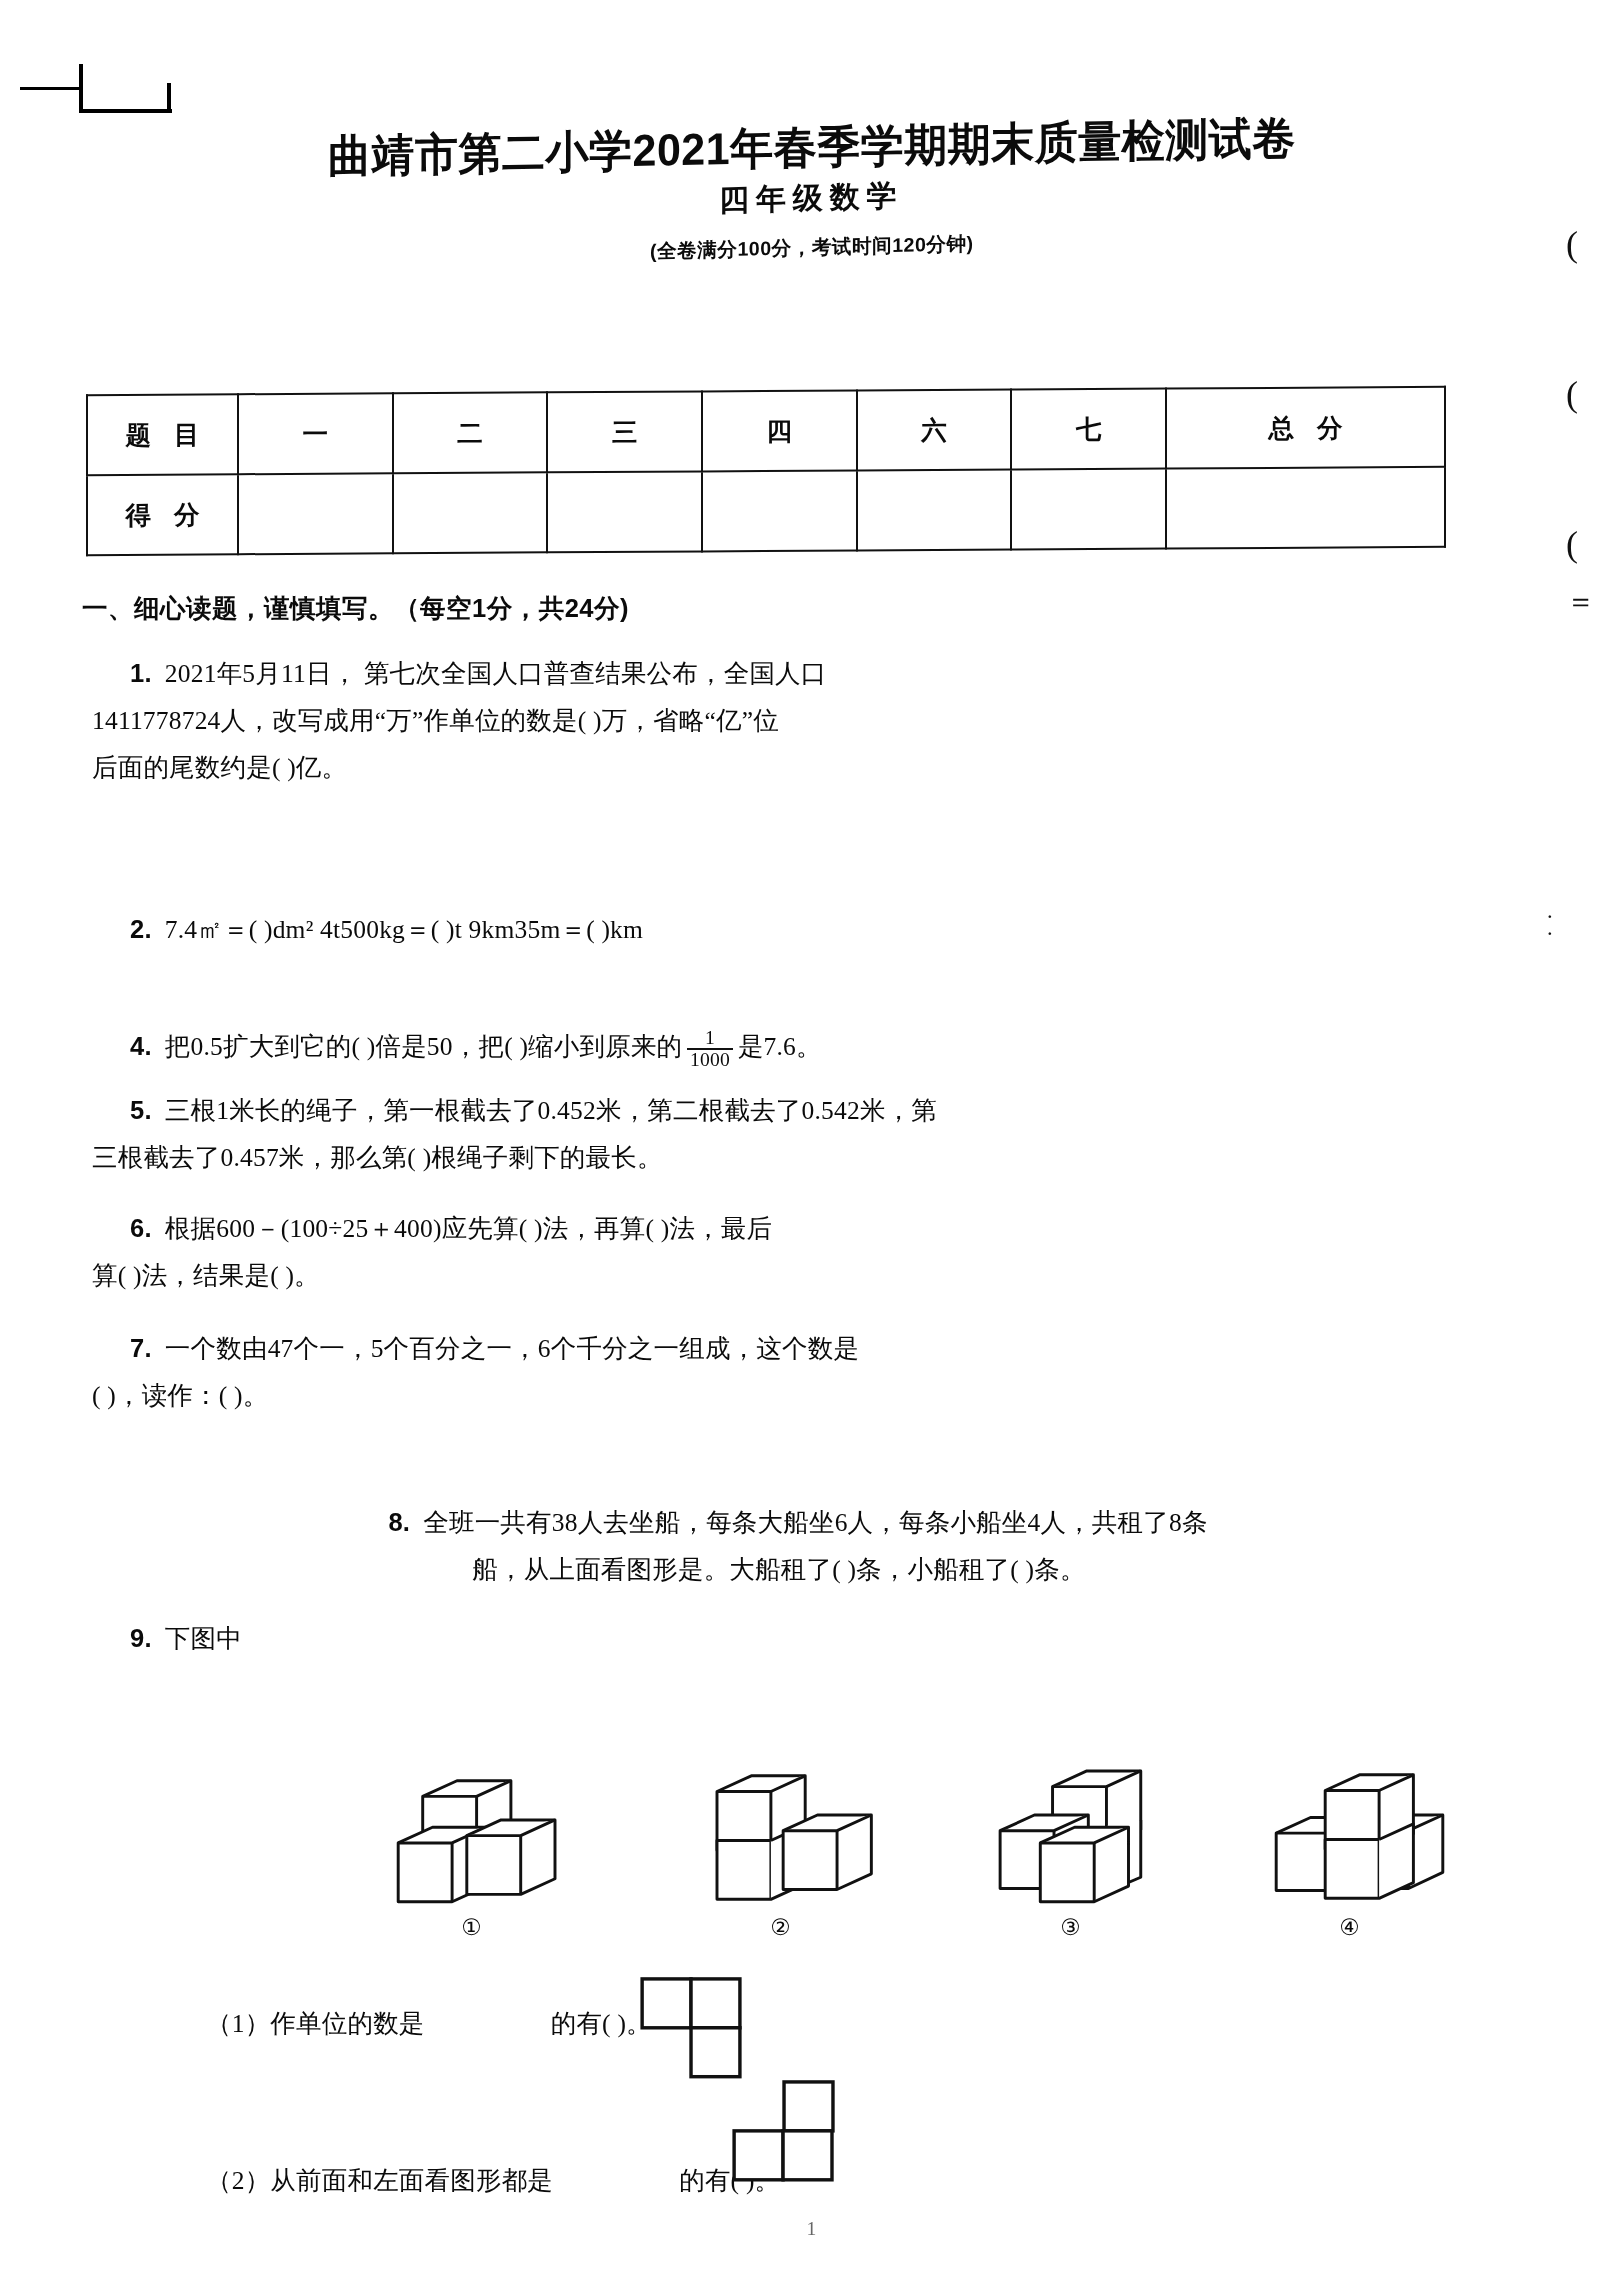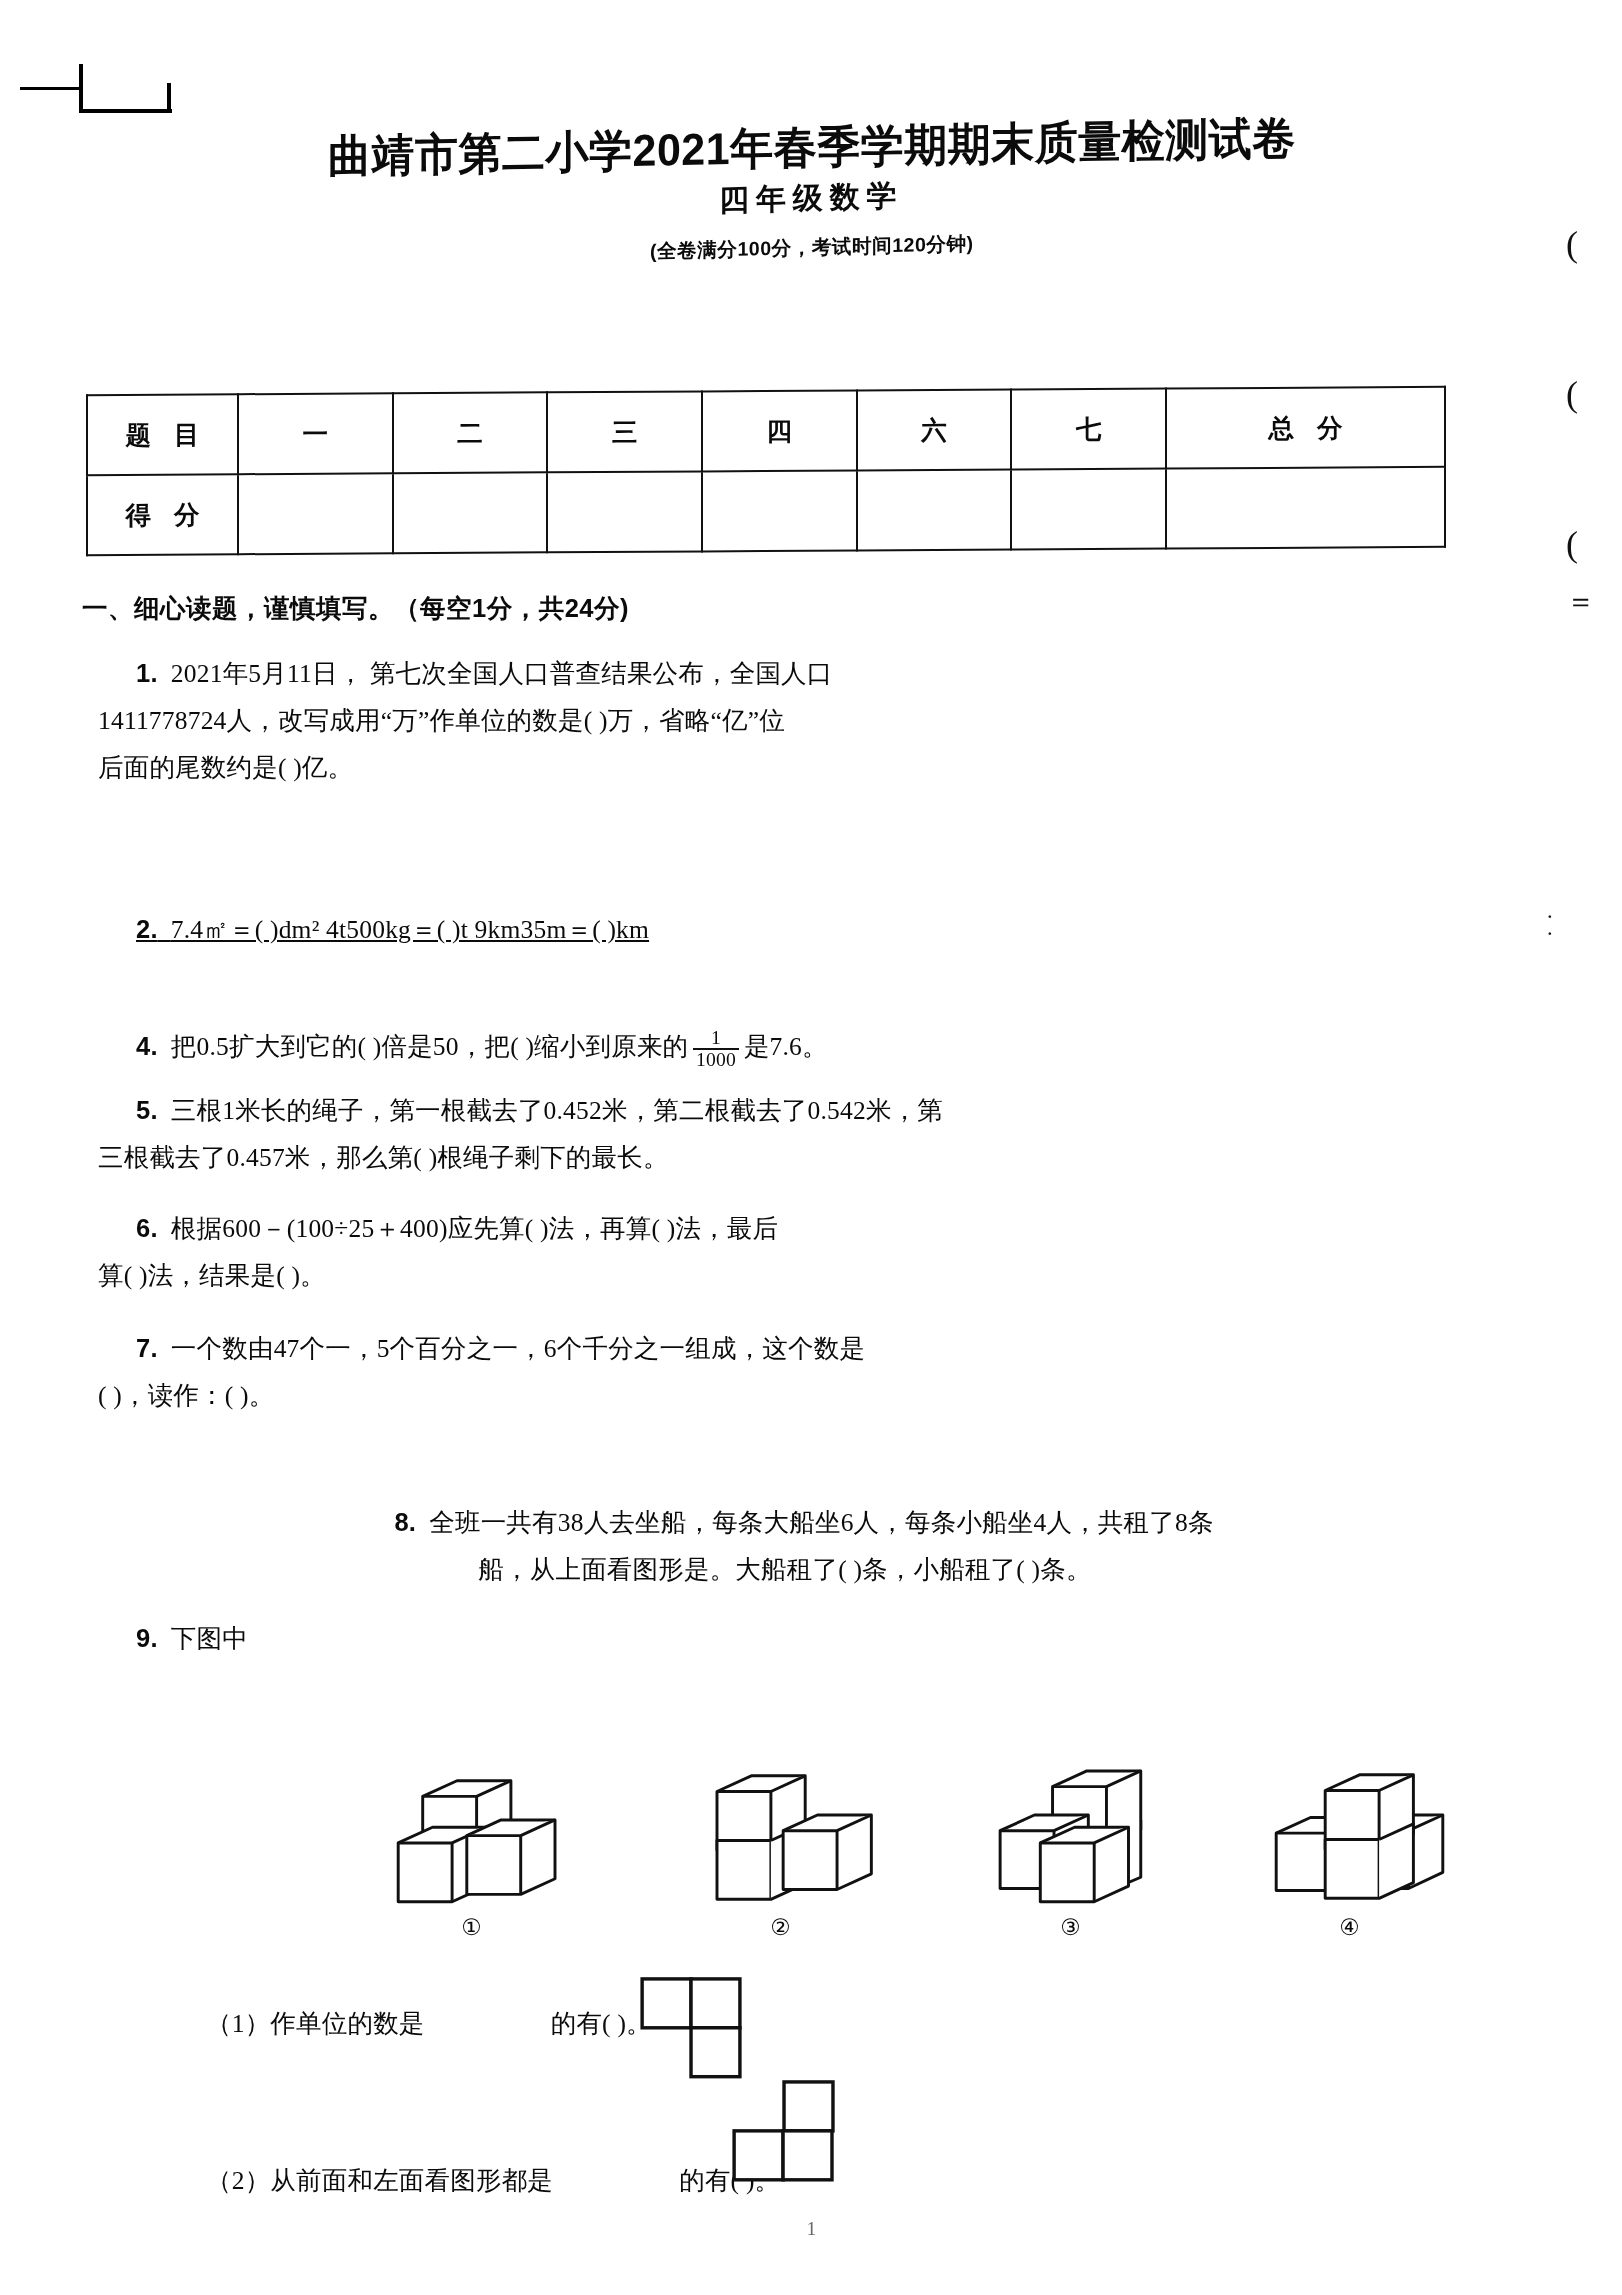--- a/index.html
+++ b/index.html
@@ -85,21 +85,21 @@
     position:absolute;
     font-family:"Liberation Sans","DejaVu Sans",sans-serif;
     font-weight:700;
     font-size:25.5px;
     letter-spacing:0.5px;
     left:82px;
     white-space:nowrap;
   }
   .q {
     position:absolute;
-    left:98px;
+    left:92px;
     width:1374px;
     font-size:25.5px;
     line-height:47px;
     letter-spacing:0.2px;
     font-family:"Liberation Serif","DejaVu Serif",serif;
   }
   .q .ln { white-space:nowrap; display:block; }
   .q .num { font-family:"Liberation Sans","DejaVu Sans",sans-serif; font-weight:700; }
   .ind { display:inline-block; width:38px; }
 
@@ -191,21 +191,21 @@
   </div>
 
   <div class="sec-head" style="top:591px;">一、细心读题，谨慎填写。（每空1分，共24分)</div>
 
   <div class="q" style="top:650px;">
     <span class="ln"><span class="ind"></span><span class="num">1.</span>&nbsp;&nbsp;<span>2021年5月11日， 第七次全国人口普查结果公布，全国人口</span></span>
     <span class="ln"><span>1411778724人，改写成用“万”作单位的数是(           )万，省略“亿”位</span></span>
     <span class="ln"><span>后面的尾数约是(        )亿。</span></span>
   </div>
 
-  <div class="q" style="top:906px;text-decoration:underline;">
+  <div class="q" style="top:906px;">
     <span class="ln"><span class="ind"></span><span class="num">2.</span>&nbsp;&nbsp;<span>7.4㎡＝(          )dm²      4t500kg＝(         )t      9km35m＝(        )km</span></span>
   </div>
 
 
   <div class="q" style="top:1023px;">
     <span class="ln"><span class="ind"></span><span class="num">4.</span>&nbsp;&nbsp;<span>把0.5扩大到它的(         )倍是50，把(        )缩小到原来的</span><span class="frac"><span class="nu">1</span><span class="de">1000</span></span><span>是7.6。</span></span>
   </div>
 
   <div class="q" style="top:1087px;">
     <span class="ln"><span class="ind"></span><span class="num">5.</span>&nbsp;&nbsp;<span>三根1米长的绳子，第一根截去了0.452米，第二根截去了0.542米，第</span></span>

